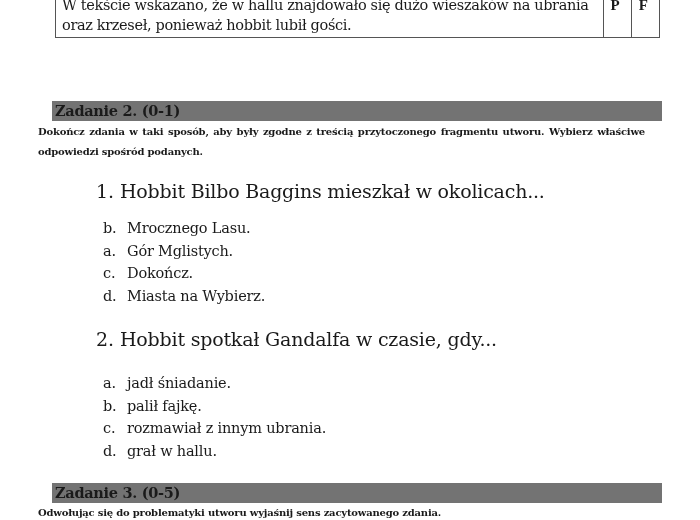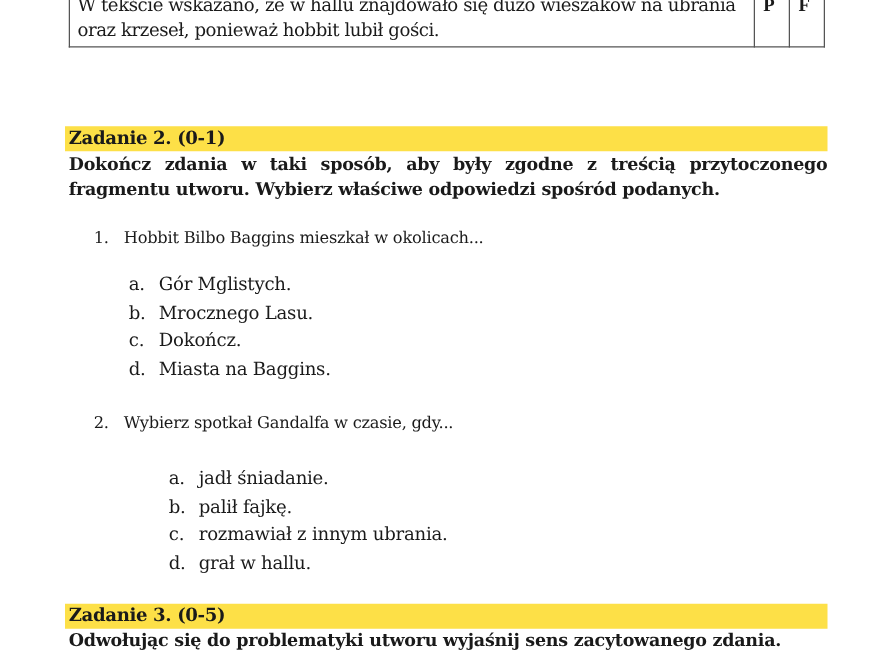--- a/index.html
+++ b/index.html
@@ -12,30 +12,30 @@
       position: absolute; left: 55px; top: -6px; width: 605px;
       border-collapse: collapse; font-size: 14.5px; line-height: 20px;
     }
     .tf-table td { border: 1px solid #555; vertical-align: top; padding: 0 0 0 6px; }
     .tf-table td.stmt { width: 536px; letter-spacing: -0.35px; }
     .tf-table td.opt { width: 20px; font-weight: bold; padding-left: 7px; font-family: "Liberation Serif", serif; font-size: 15px; }
     .tf-table tr.r1 td { height: 42px; }
     .tf-table tr.r2 td { height: 40px; }
     .band {
       position: absolute; left: 52px; width: 610px; height: 20px;
-      background: #fde047; font-weight: bold; font-size: 14.5px; line-height: 20px;
+      background: #737373; font-weight: bold; font-size: 14.5px; line-height: 20px;
       padding-left: 3px; box-sizing: border-box; letter-spacing: -0.3px;
     }
     .instr {
-      position: absolute; left: 55px; width: 607px; font-weight: bold;
-      font-size: 14px; line-height: 20px; letter-spacing: -0.2px;
+      position: absolute; left: 38px; width: 607px; font-weight: bold;
+      font-size: 10px; line-height: 20px; letter-spacing: -0.2px;
     }
     .justify { text-align: justify; text-align-last: left; }
     .q {
-      position: absolute; left: 75px; font-size: 13px; line-height: 20px; letter-spacing: -0.2px;
+      position: absolute; left: 96px; font-size: 19px; line-height: 20px; letter-spacing: -0.2px;
     }
     .q .num { display: inline-block; width: 24px; }
     .ans {
       position: absolute; left: 103px; font-size: 14.5px; line-height: 22.5px; letter-spacing: -0.2px;
     }
     .ans .row { display: block; height: 22.5px; }
     .ans .lt { display: inline-block; width: 24px; }
   </style>
 </head>
 <body>
@@ -50,30 +50,30 @@
 </tbody>
   </table>
 
 <div class="band" style="top:101px;">Zadanie 2. (0-1)</div>
 <div class="instr justify" style="top:122px;">Dokończ zdania w taki sposób, aby były zgodne z treścią przytoczonego fragmentu utworu. Wybierz właściwe odpowiedzi spośród podanych.</div>
 
 <div class="q" style="top:181px;">
   <span class="num">1.</span><span>Hobbit Bilbo Baggins mieszkał w okolicach...</span>
 </div>
 <div class="ans" style="top:217px;">
+  <span class="row"><span class="lt">b.</span><span>Mrocznego Lasu.</span></span>
   <span class="row"><span class="lt">a.</span><span>Gór Mglistych.</span></span>
-  <span class="row"><span class="lt">b.</span><span>Mrocznego Lasu.</span></span>
   <span class="row"><span class="lt">c.</span><span>Dokończ.</span></span>
-  <span class="row"><span class="lt">d.</span><span>Miasta na Baggins.</span></span>
+  <span class="row"><span class="lt">d.</span><span>Miasta na Wybierz.</span></span>
 </div>
 
 <div class="q" style="top:329px;">
-  <span class="num">2.</span><span>Wybierz spotkał Gandalfa w czasie, gdy...</span>
+  <span class="num">2.</span><span>Hobbit spotkał Gandalfa w czasie, gdy...</span>
 </div>
-<div class="ans" style="top:372px;margin-left:32px;">
+<div class="ans" style="top:372px;">
   <span class="row"><span class="lt">a.</span><span>jadł śniadanie.</span></span>
   <span class="row"><span class="lt">b.</span><span>palił fajkę.</span></span>
   <span class="row"><span class="lt">c.</span><span>rozmawiał z innym ubrania.</span></span>
   <span class="row"><span class="lt">d.</span><span>grał w hallu.</span></span>
 </div>
 
 <div class="band" style="top:483px;">Zadanie 3. (0-5)</div>
 <div class="instr" style="top:503px;">Odwołując się do problematyki utworu wyjaśnij sens zacytowanego zdania.</div>
 
 </body></html>

